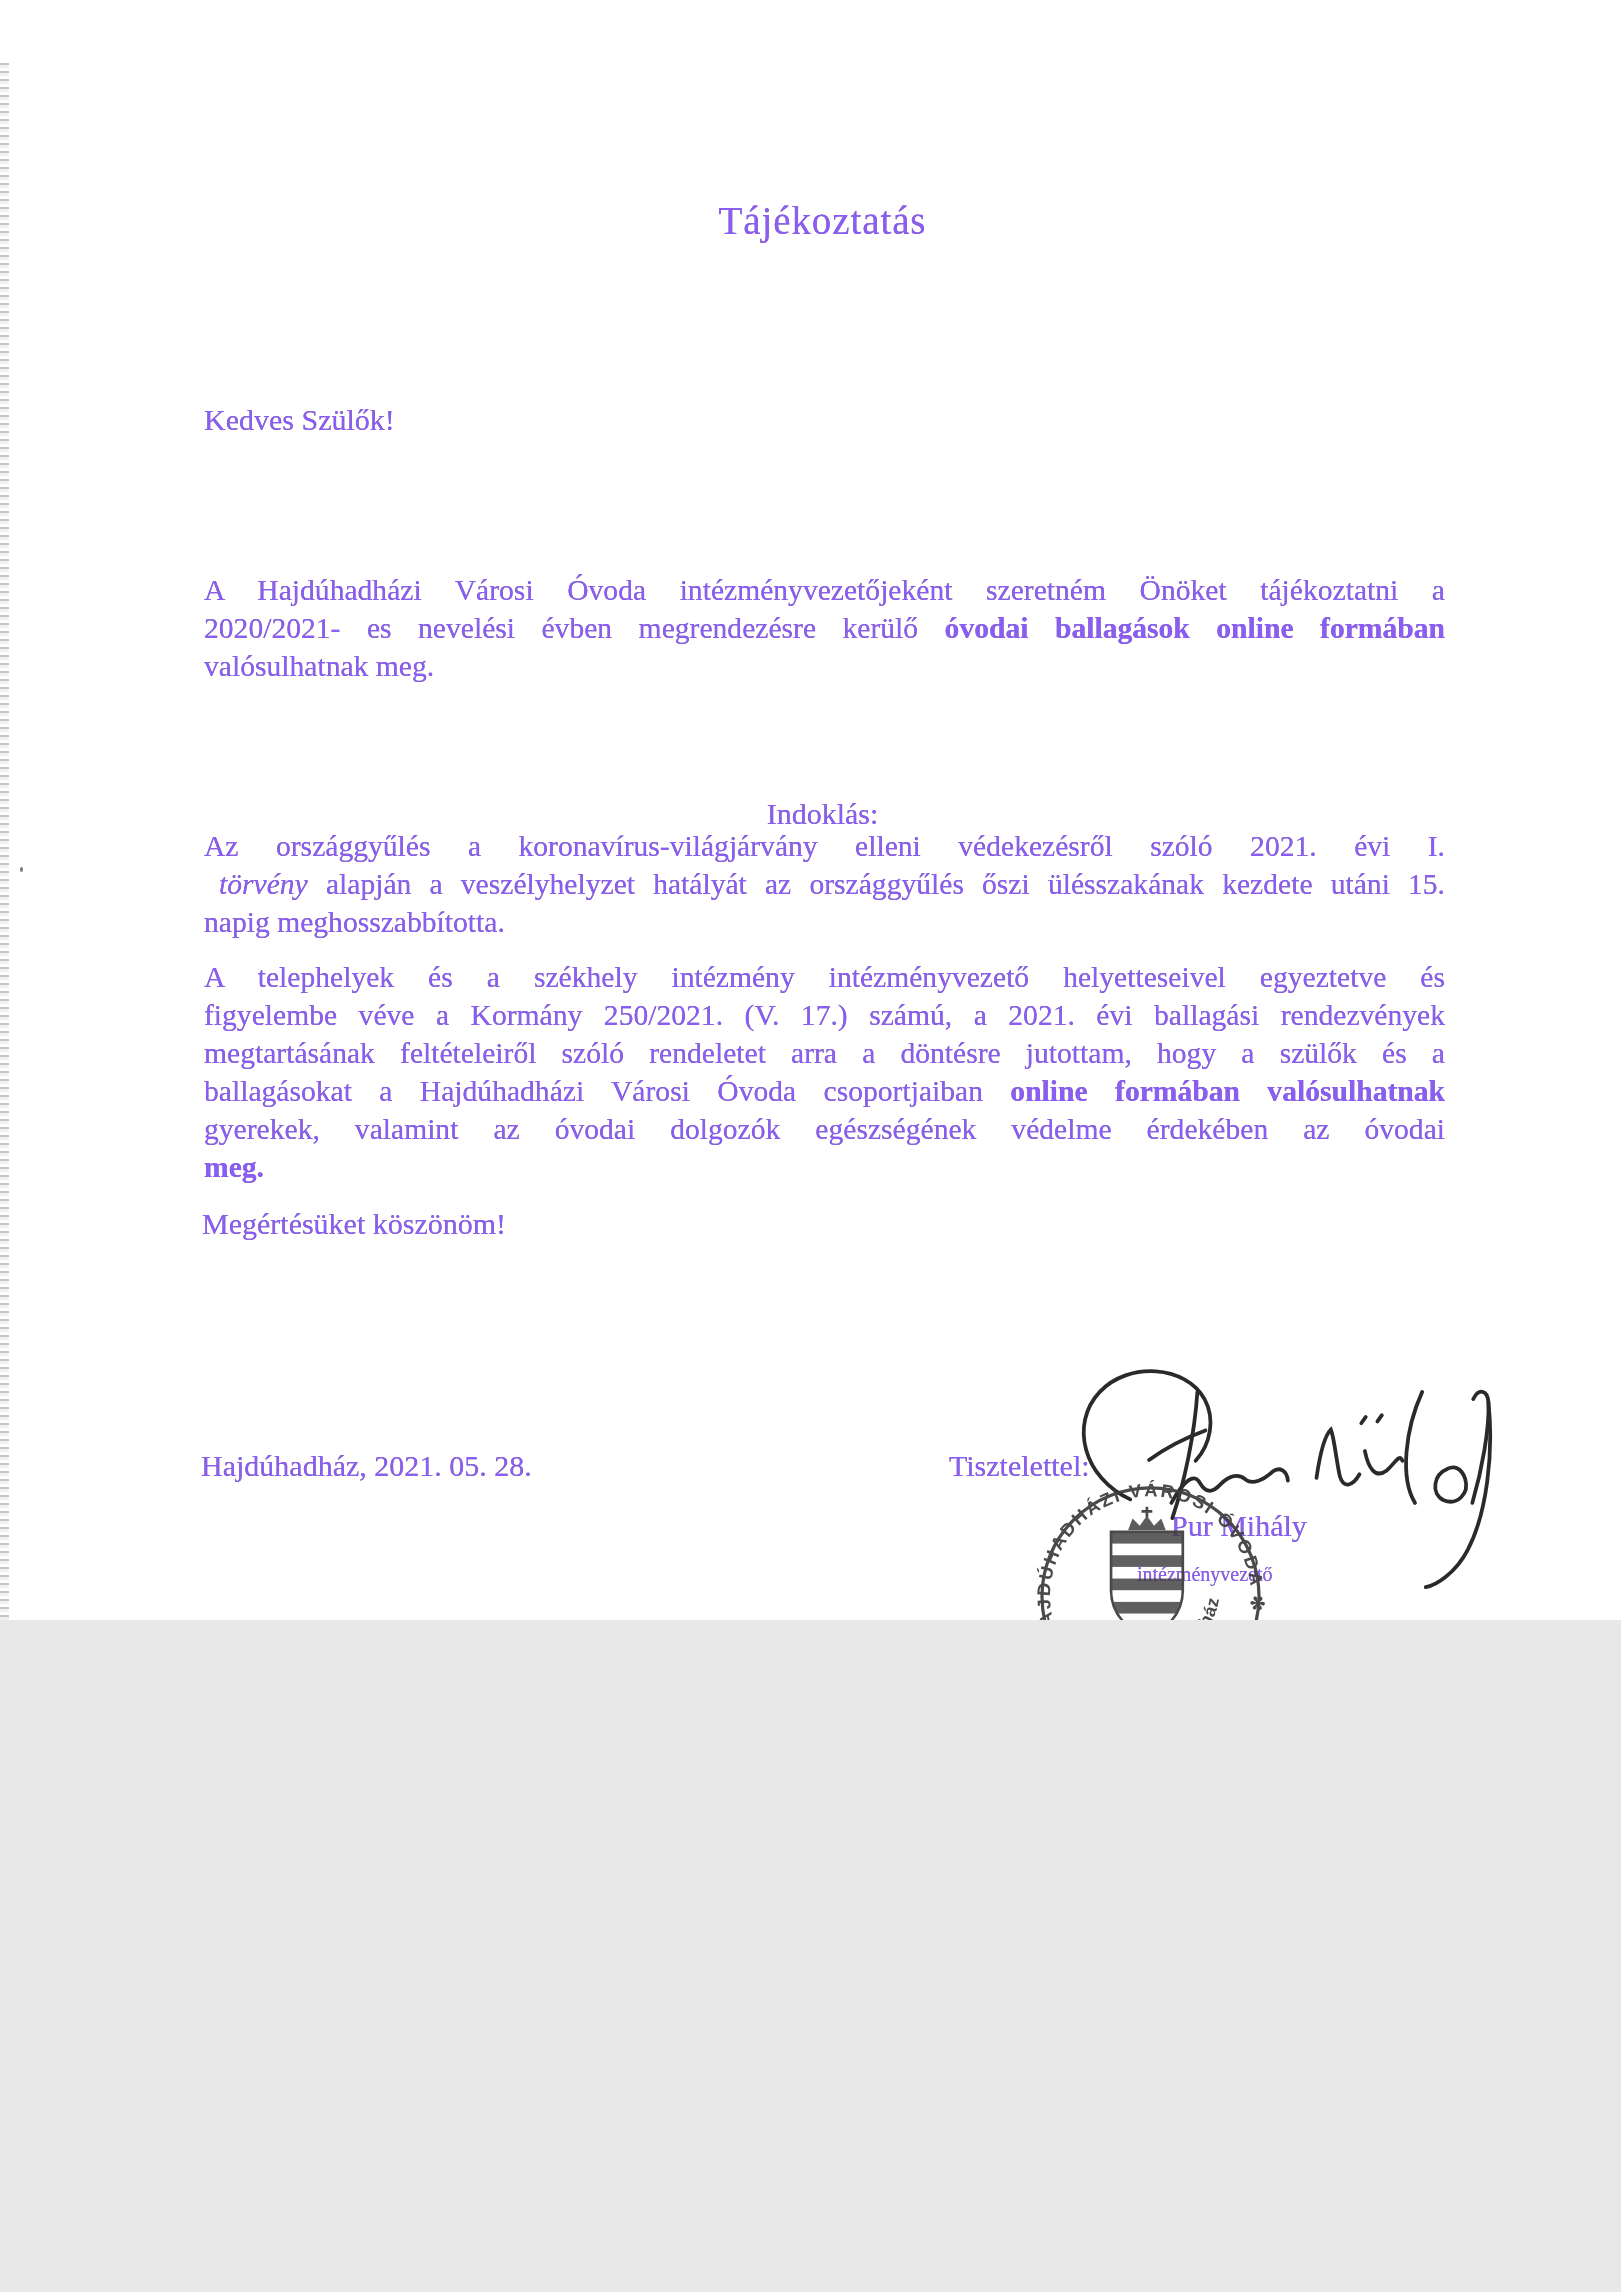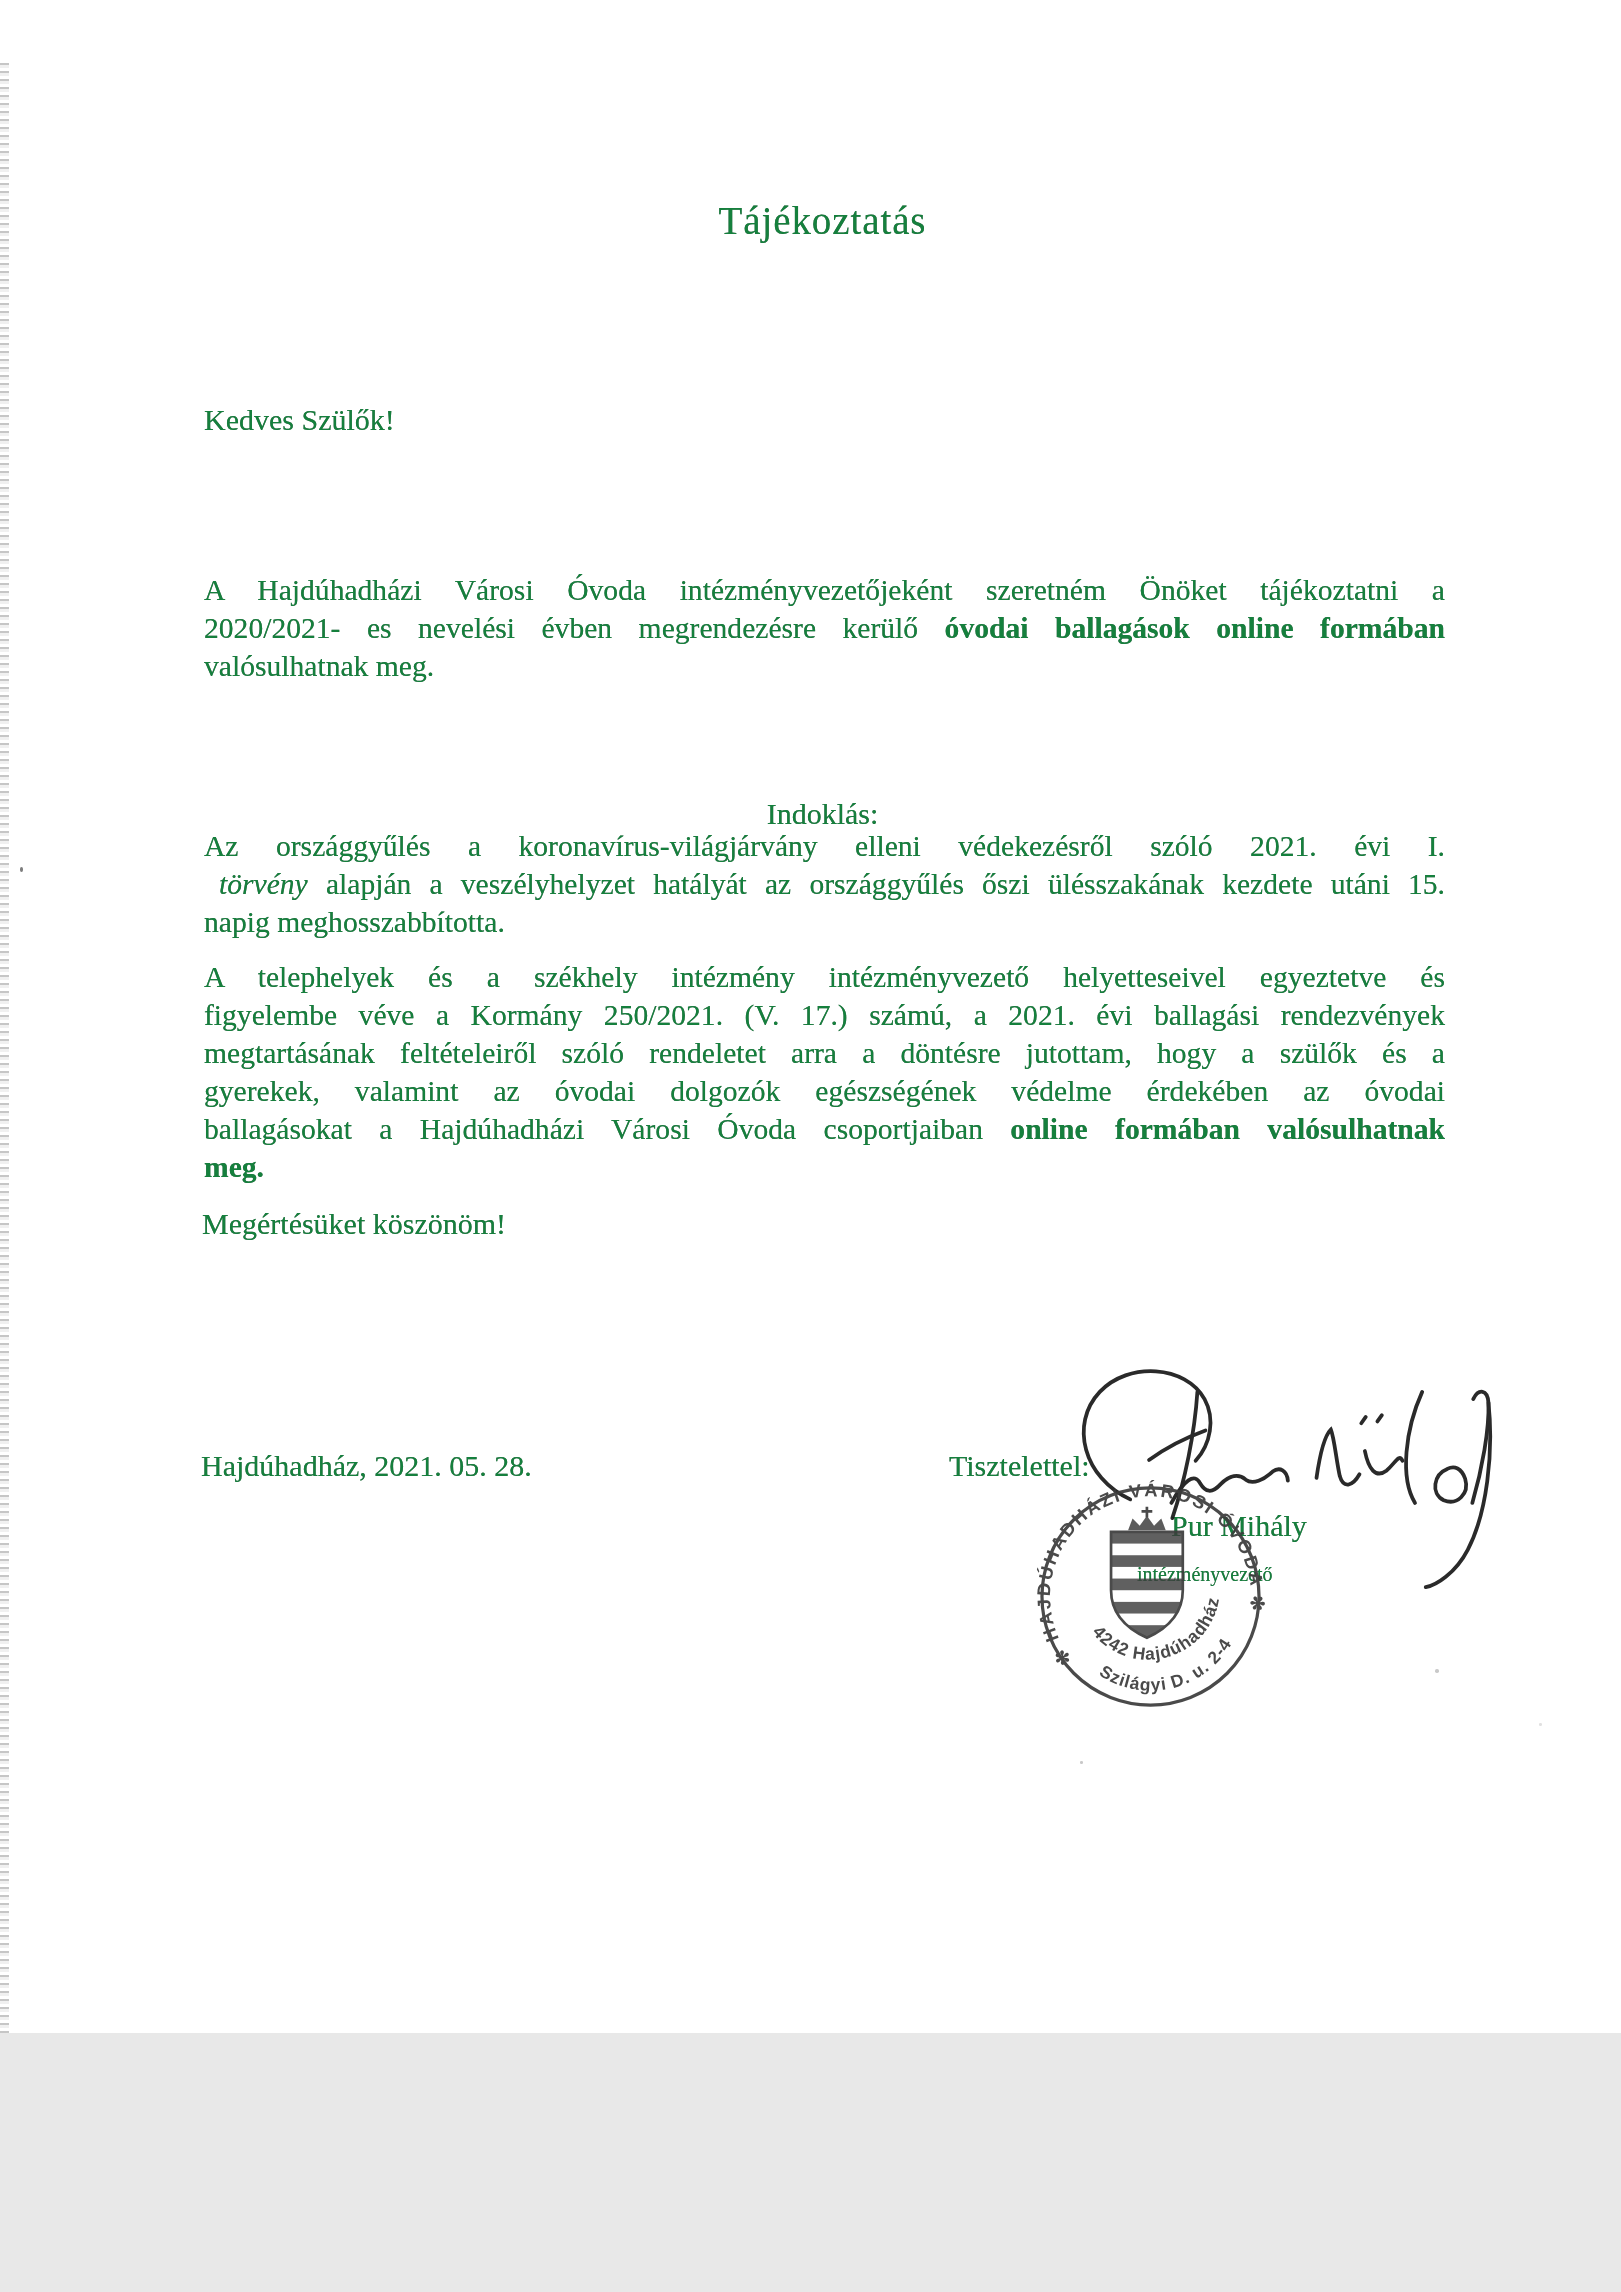--- a/index.html
+++ b/index.html
@@ -1,22 +1,22 @@
 <!DOCTYPE html>
 <html style="font-size:14.3px"><head>
 <meta charset="utf-8">
 <style>
   html,body{margin:0;padding:0;background:#e8e8e8;}
   .page{
     position:relative;
-    width:1621px;height:2033px;
+    width:1621px;height:1620px;
     background:#ffffff;
     overflow:hidden;
     font-family:"Liberation Serif", serif;
-    color:#15803d;
+    color:#8b5cf6;
   }
   
   .typed{ text-shadow:0 0 0.5px rgba(0,0,0,.55); }
 
   .title{
     position:absolute; left:199px; width:1247px; top:201px;
     font-size:39px; line-height:39px; text-align:center; letter-spacing:0.9px;
   }
   .greeting{ position:absolute; left:204px; top:401px; font-size:30px; line-height:38px; }
   .para{
@@ -83,22 +83,22 @@
   <div class="section-heading typed">Indoklás:</div>
   <div class="para typed" style="top:827px">
       <div class="pline"><span>Az országgyűlés a </span><span style="">koronavírus-világjárvány elleni védekezésről szóló 2021. évi I.</span></div>
       <div class="pline"><span style="font-style: italic; margin-left: 15px;">törvény</span><span> alapján a veszélyhelyzet hatályát az országgyűlés őszi ülésszakának kezdete utáni 15.</span></div>
       <div class="pline last"><span>napig meghosszabbította.</span></div>
     </div>
   <div class="para typed" style="top:958px">
       <div class="pline"><span>A telephelyek és a székhely intézmény intézményvezető helyetteseivel egyeztetve és</span></div>
       <div class="pline"><span>figyelembe véve a Kormány 250/2021. (V. 17.) számú, a 2021. évi ballagási rendezvények</span></div>
       <div class="pline"><span>megtartásának feltételeiről szóló rendeletet arra a döntésre jutottam, hogy a szülők és a</span></div>
+      <div class="pline"><span>ballagásokat a Hajdúhadházi Városi Óvoda csoportjaiban </span><span style="font-weight: 700;">online formában valósulhatnak</span></div>
       <div class="pline"><span>gyerekek, valamint az óvodai dolgozók egészségének védelme érdekében az óvodai</span></div>
-      <div class="pline"><span>ballagásokat a Hajdúhadházi Városi Óvoda csoportjaiban </span><span style="font-weight: 700;">online formában valósulhatnak</span></div>
       <div class="pline last"><span style="font-weight: 700;">meg.</span></div>
     </div>
 
   <div class="thanks typed">Megértésüket köszönöm!</div>
   <div class="dateline typed">Hajdúhadház, 2021. 05. 28.</div>
   <div class="closing typed">Tisztelettel:</div>
   <div class="signer-name typed">Pur Mihály</div>
   <div class="signer-title typed">intézményvezető</div>
 
   <svg class="sig-svg" width="1621" height="2293" viewBox="0 0 1810 2560">

